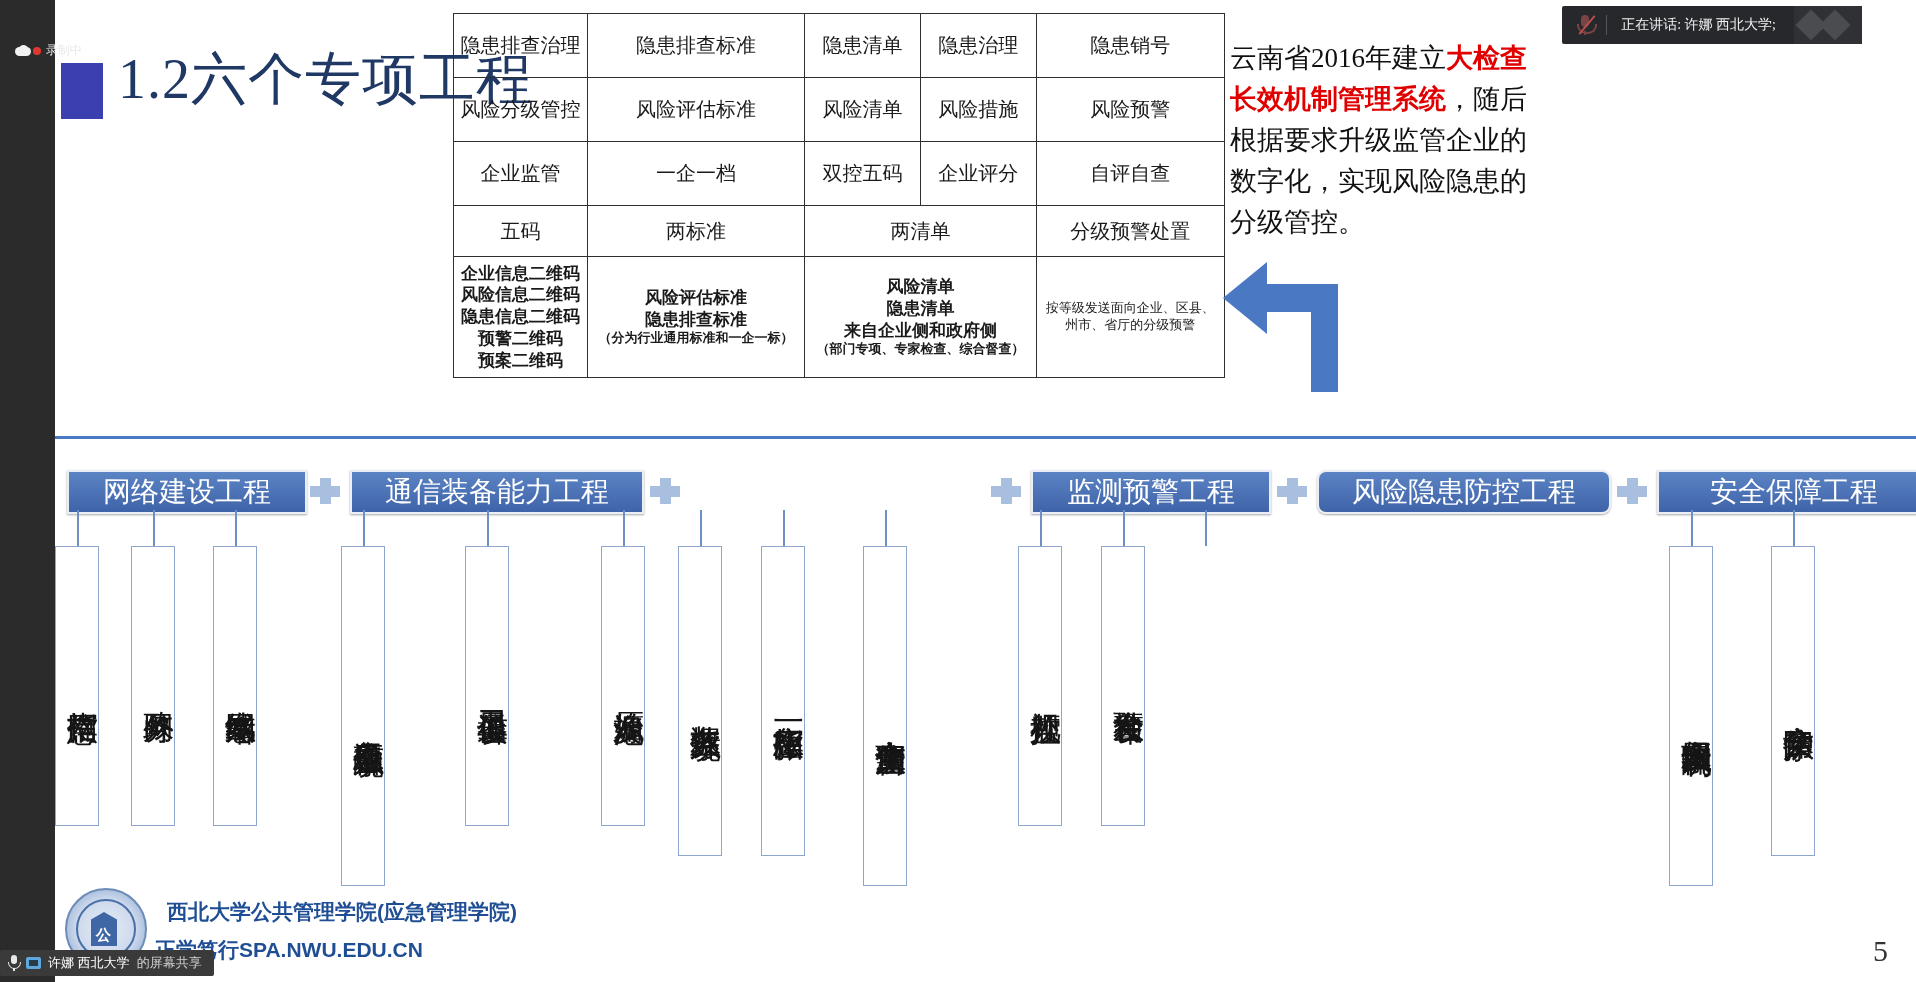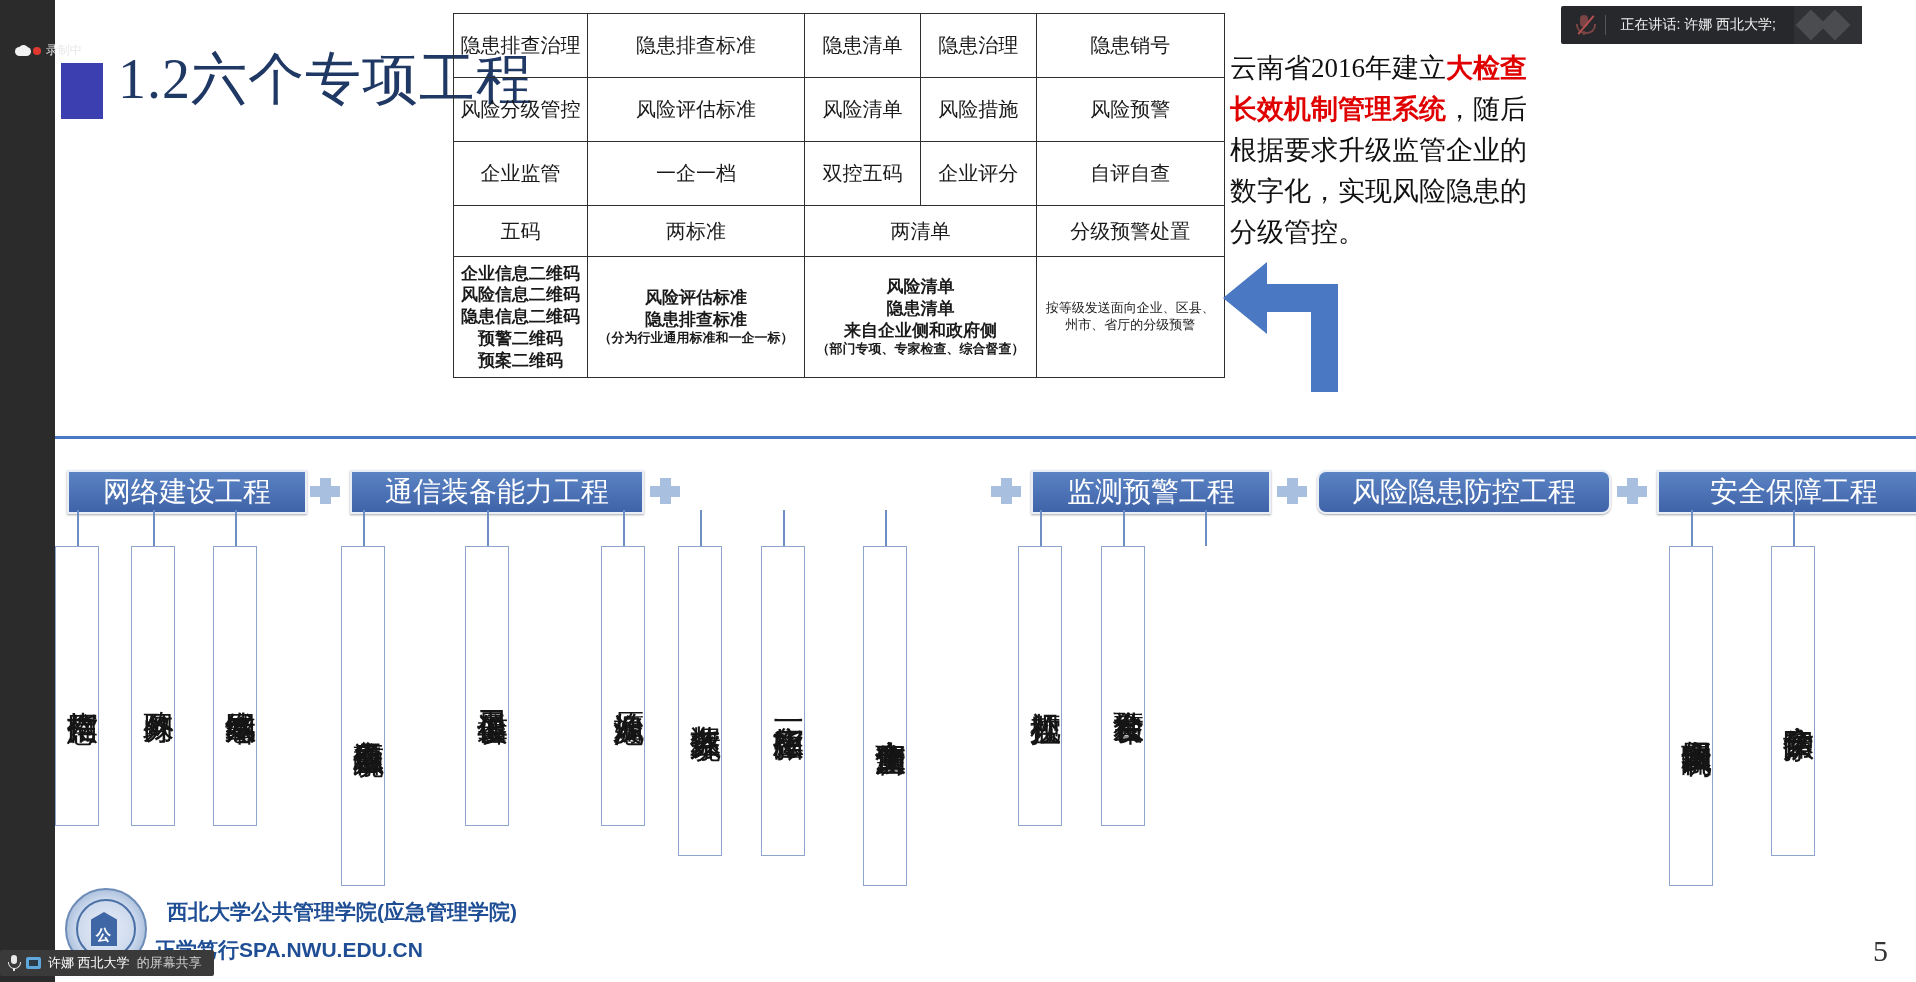--- a/index.html
+++ b/index.html
@@ -26,21 +26,21 @@
 
   
   .speak{position:absolute;right:54px;top:6px;height:38px;background:#26282c;display:flex;align-items:center;
          padding:0 0 0 14px;z-index:40;border-radius:2px;}
   .speak .mic{width:18px;height:24px;position:relative;margin-right:12px;}
   .speak .mic .body{position:absolute;left:5px;top:2px;width:8px;height:12px;border-radius:4px;background:#7a4444;}
   .speak .mic .arc{position:absolute;left:1px;top:11px;width:16px;height:8px;border:2px solid #7a4444;border-top:none;border-radius:0 0 9px 9px;}
   .speak .mic .stem{position:absolute;left:8px;top:18px;width:2px;height:4px;background:#7a4444;}
   .speak .mic .slash{position:absolute;left:-1px;top:11px;width:24px;height:2px;background:#b45050;transform:rotate(-50deg);transform-origin:center;}
   .speak .divider{width:1px;height:20px;background:#555;margin-right:14px;}
-  .speak .stxt{color:#f0f0f0;font-size:14px;font-family:Liberation Sans, sans-serif;white-space:nowrap;padding-right:18px;}
+  .speak .stxt{color:#f0f0f0;font-size:14px;font-family:Liberation Serif, serif;white-space:nowrap;padding-right:18px;}
   .speak .chev{width:68px;height:38px;position:relative;overflow:hidden;background:#2f3135;}
   .speak .chev span{position:absolute;top:8px;width:22px;height:22px;background:#4a4c50;transform:rotate(45deg);}
   .speak .chev .c1{left:6px;}
   .speak .chev .c2{left:30px;}
 
   
   .title-sq{position:absolute;left:6px;top:63px;width:42px;height:56px;background:#3b3fb0;}
   .title-tx{position:absolute;left:63px;top:42px;font-size:56px;color:#1f3864;
             font-family:"Liberation Serif","DejaVu Serif",serif;letter-spacing:1px;white-space:nowrap;}
 
@@ -49,21 +49,21 @@
   .tbl td{border:1px solid #2f2f2f;text-align:center;vertical-align:middle;color:#1a1a1a;
           font-size:20px;font-family:"Liberation Serif","DejaVu Serif",serif;padding:0;}
   .tbl tr.r1 td,.tbl tr.r2 td,.tbl tr.r3 td{height:63px;}
   .tbl tr.r4 td{height:50px;}
   .tbl tr.r5 td{height:120px;font-size:17px;line-height:1.28;}
   .tbl .small{font-size:13px;}
   .tbl .bold{font-weight:bold;}
 
   
   .note{position:absolute;left:1175px;top:38px;width:300px;font-size:27px;line-height:1.52;color:#111;
-        font-family:"Liberation Serif","DejaVu Serif",serif;margin-top:10px;}
+        font-family:"Liberation Serif","DejaVu Serif",serif;}
   .note .red{color:#e00000;font-weight:bold;}
 
   
   .arrow{position:absolute;left:1168px;top:262px;width:115px;height:130px;}
 
   
   .hline{position:absolute;left:0px;top:436px;width:1861px;height:3px;background:#4a78c2;}
 
   
   .bar{position:absolute;top:470px;height:40px;background:linear-gradient(#5b84c4,#3f63a8);

